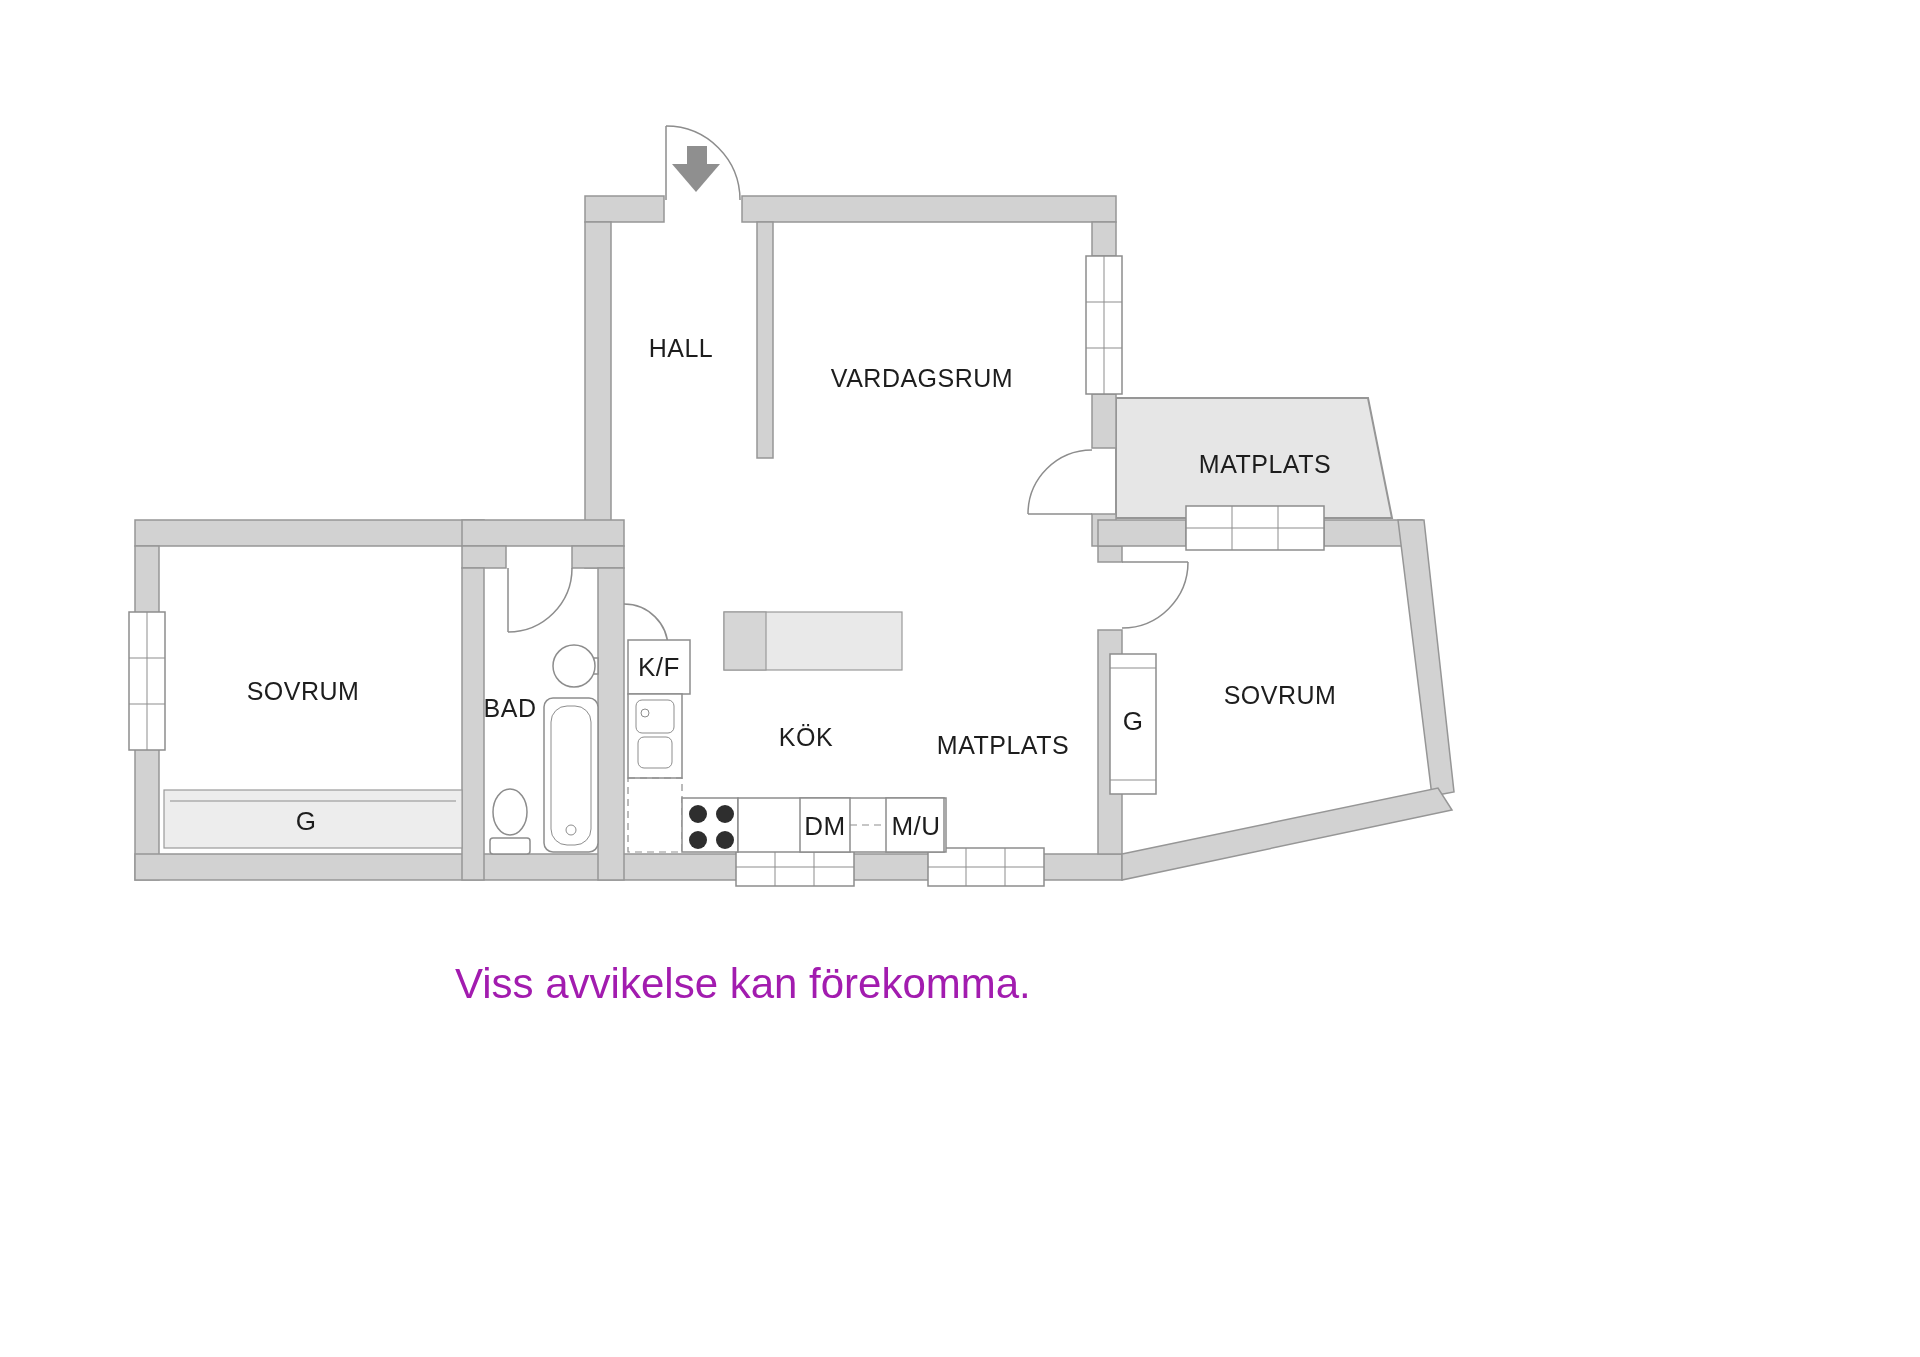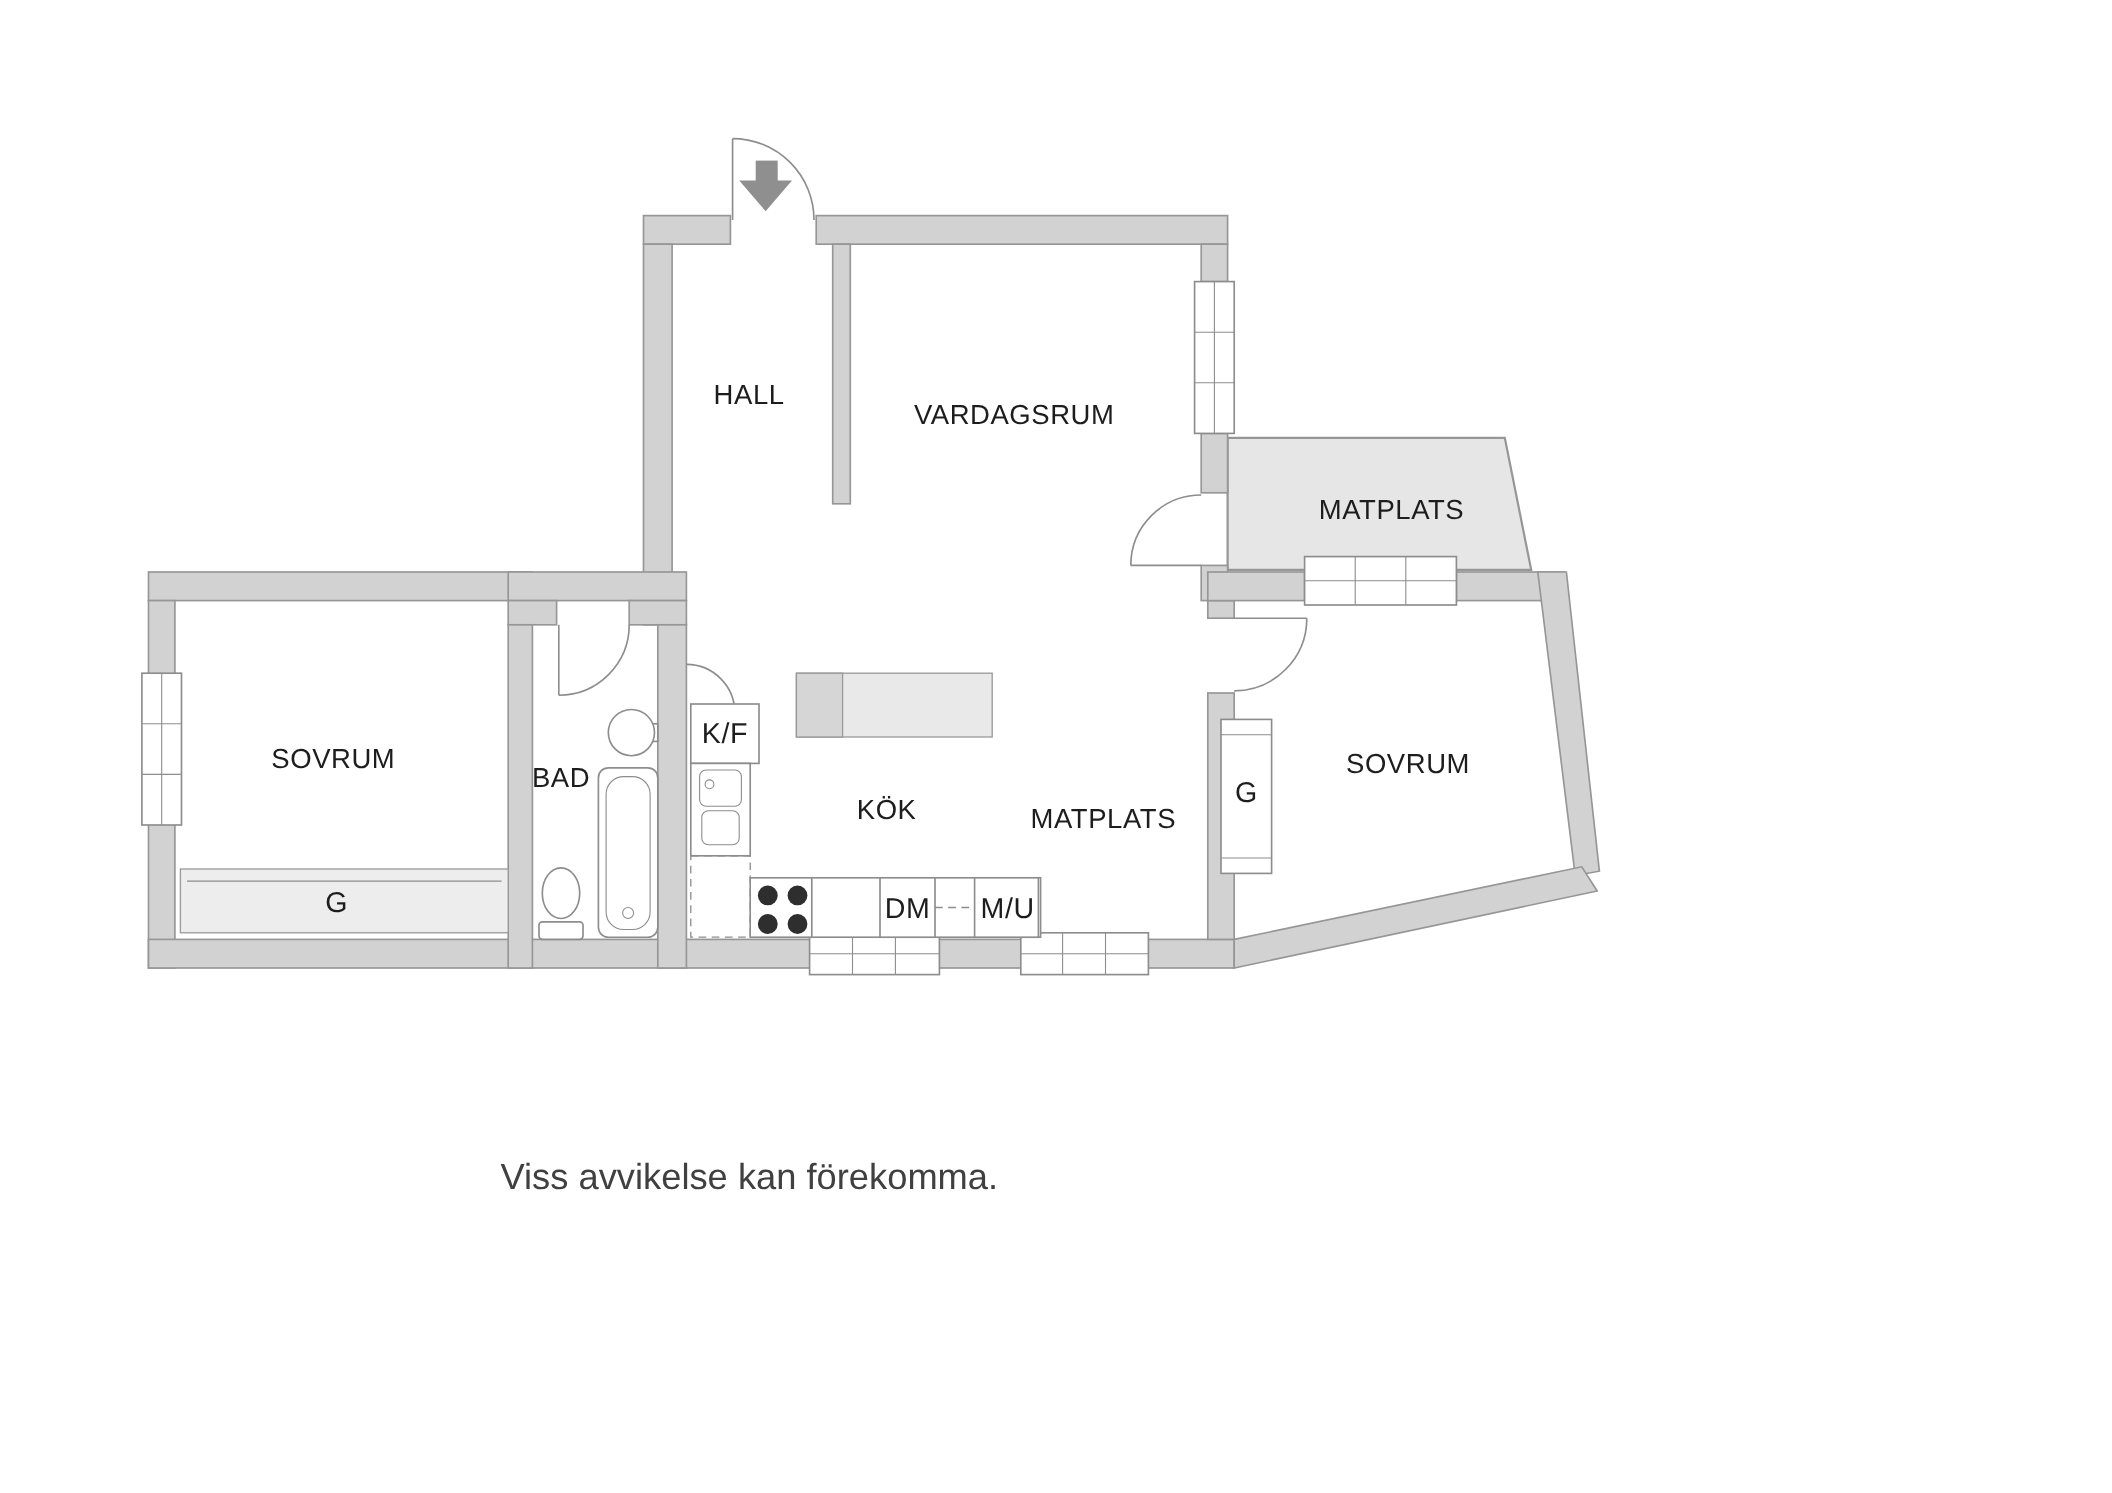--- a/index.html
+++ b/index.html
@@ -27,39 +27,39 @@
 
   .lbl{
     position:absolute;
     transform:translate(-50%,-50%);
     font-size:25px;
     color:#1d1d1d;
     letter-spacing:0.5px;
     white-space:nowrap;
   }
   .lbl-sm{font-size:26px;}
-  .lbl-hall{left:681px;top:360px}
+  .lbl-hall{left:681px;top:348px}
   .lbl-vardagsrum{left:922px;top:378px}
   .lbl-balkong{left:1265px;top:464px}
   .lbl-sovrum-left{left:303px;top:691px}
   .lbl-sovrum-right{left:1280px;top:695px}
   .lbl-bad{left:510px;top:708px}
   .lbl-kf{left:659px;top:667px}
   .lbl-kok{left:806px;top:737px}
   .lbl-matplats{left:1003px;top:745px}
   .lbl-g-left{left:306px;top:821px}
   .lbl-g-right{left:1133px;top:721px}
   .lbl-dm{left:825px;top:826px}
   .lbl-mu{left:916px;top:826px}
 
   .footer{
     position:absolute;
-    left:455px;top:1044px;
-    font-size:33px;
-    color:#404040;
+    left:455px;top:950px;
+    font-size:42px;
+    color:#a21caf;
     line-height:1.6;
   }
 </style>
 </head>
 <body>
 
 <div class="page">
 
   <svg viewBox="0 0 1920 1357" width="1920" height="1357" xmlns="http://www.w3.org/2000/svg">
 

